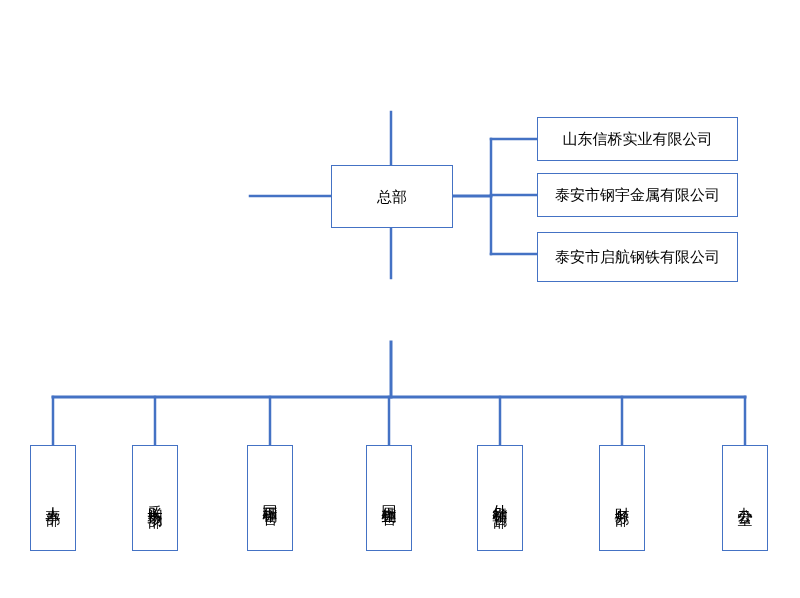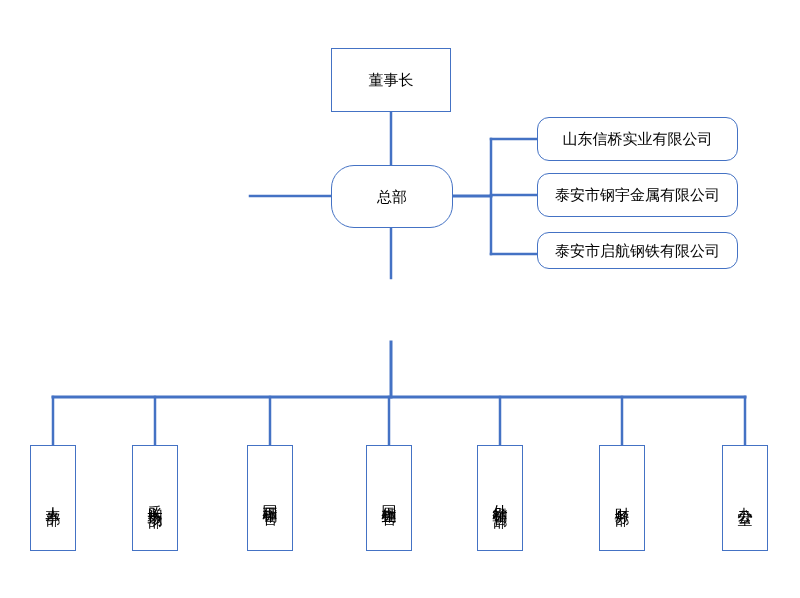--- a/index.html
+++ b/index.html
@@ -43,27 +43,27 @@
     display: flex;
     align-items: center;
     justify-content: center;
     font-size: 15px;
     text-align: center;
     line-height: 1.2;
   }
   
   #node-chairman        { left: 331px; top: 48px;  width: 120px; height: 64px; }
   #node-board           { left: 122px; top: 165px; width: 128px; height: 63px; }
-  #node-headquarters    { left: 331px; top: 165px; width: 122px; height: 63px; border-radius: 23px; }
+  #node-headquarters    { left: 331px; top: 165px; width: 122px; height: 63px; }
   #node-general-manager { left: 330px; top: 278px; width: 123px; height: 64px; }
   
-  .sub { left: 537px; width: 201px; height: 44px; border-radius: 12px; }
+  .sub { left: 537px; width: 201px; height: 44px; }
   #node-subsidiary-0 { top: 117px; }
   #node-subsidiary-1 { top: 173px; }
-  #node-subsidiary-2 { top: 232px; height: 37px; }
+  #node-subsidiary-2 { top: 232px; height: 50px; }
   
   .dept { top: 445px; width: 46px; height: 106px; }
   .dept .label {
     writing-mode: vertical-rl;
     text-orientation: upright;
     letter-spacing: 2px;
   }
   #node-dept-0 { left: 30px; }
   #node-dept-1 { left: 132px; }
   #node-dept-2 { left: 247px; }
@@ -99,23 +99,20 @@
 
     <line x1="53" y1="397" x2="53" y2="445"></line>
     <line x1="155" y1="397" x2="155" y2="445"></line>
     <line x1="270" y1="397" x2="270" y2="445"></line>
     <line x1="389" y1="397" x2="389" y2="445"></line>
     <line x1="500" y1="397" x2="500" y2="445"></line>
     <line x1="622" y1="397" x2="622" y2="445"></line>
     <line x1="745" y1="397" x2="745" y2="445"></line>
   </svg>
 
-  <div class="node" id="node-chairman">
-    <span class="label">董事长</span>
-  </div>
 
 
   <div class="node" id="node-headquarters">
     <span class="label">总部</span>
   </div>
 
 
   <div class="node sub" id="node-subsidiary-0">
     <span class="label">山东信桥实业有限公司</span>
   </div>

